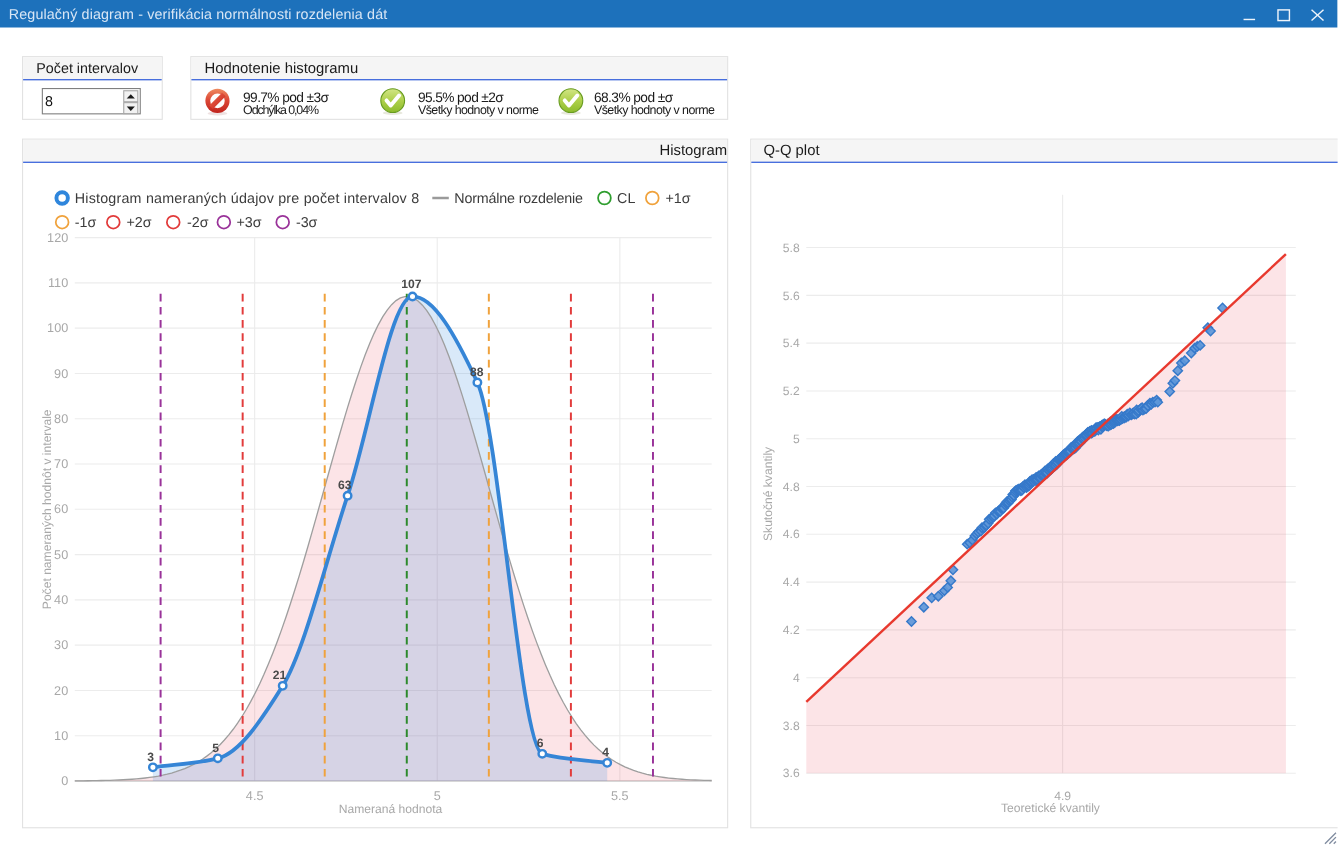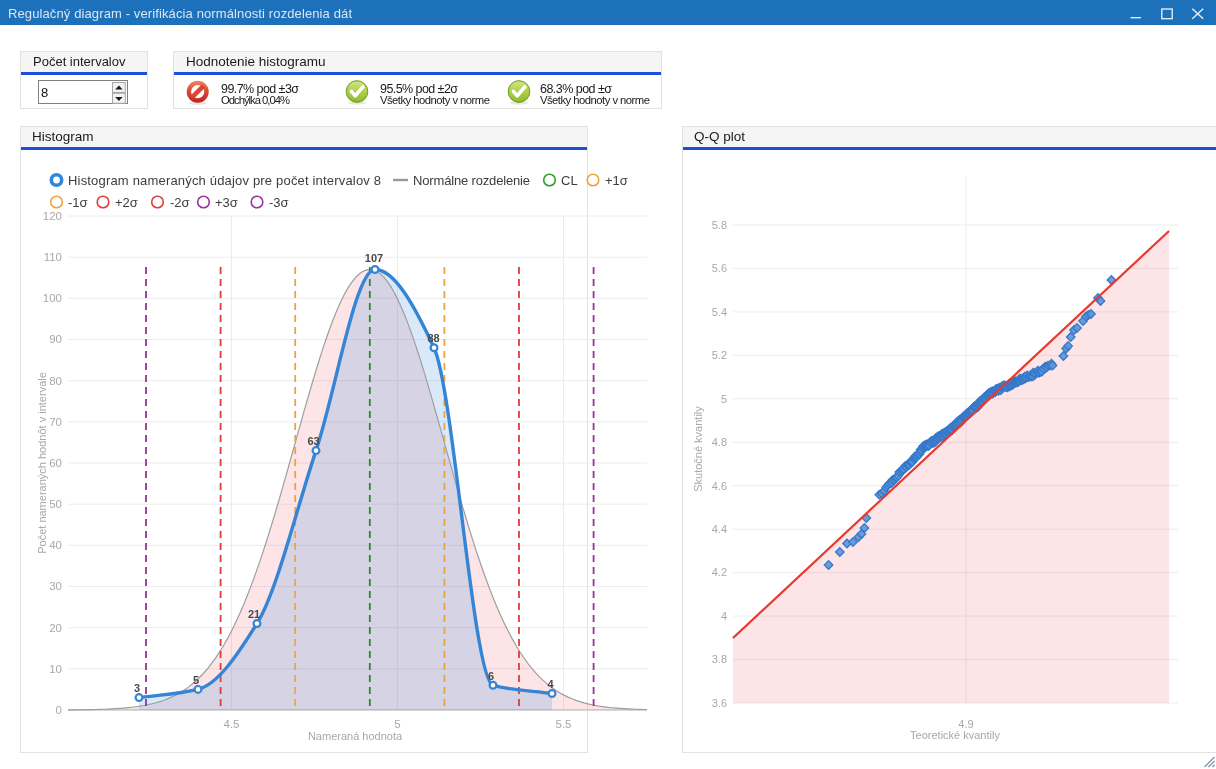--- a/index.html
+++ b/index.html
@@ -1,17 +1,17 @@
 <!DOCTYPE html>
 <html><head><meta charset="utf-8"><style>
 html,body{margin:0;padding:0;}
 body{width:1216px;height:769px;background:#fff;font-family:"Liberation Sans",sans-serif;overflow:hidden;position:relative;}
 .titlebar{position:absolute;left:0;top:0;width:1216px;height:25px;background:#1d71bb;}
 .panel{position:absolute;background:#fff;border:1px solid #e2e2e2;box-sizing:border-box;}
-.cap{height:20px;background:#f5f5f5;border-bottom:3px solid #1d4ed8;font-size:13.5px;color:#1a1a1a;line-height:20px;}
+.cap{height:20px;background:#f5f5f5;border-bottom:1px solid #1d4ed8;font-size:13.5px;color:#1a1a1a;line-height:20px;}
 svg text{font-family:"Liberation Sans",sans-serif;}
 .tick{font-size:11px;fill:#a8a8a8;}
 .tickh{font-size:11.5px;fill:#a8a8a8;}
 .atitle{font-size:11px;fill:#a8a8a8;}
 .leg text{font-size:13px;fill:#3c3c3c;}
 .dlab{font-size:11px;font-weight:bold;fill:#4a4a4a;}
 </style></head>
 <body>
 <div class="titlebar"></div>
 <svg style="position:absolute;left:0;top:0" width="1216" height="769" viewBox="0 0 1216 769">
@@ -89,21 +89,21 @@
   <g fill="#1a1a1a">
     <text x="221" y="93" font-size="12.5" textLength="78">99.7% pod ±3σ</text>
     <text x="221" y="104" font-size="11.3" textLength="69">Odchýlka 0,04%</text>
     <text x="380" y="93" font-size="12.5" textLength="78">95.5% pod ±2σ</text>
     <text x="380" y="104" font-size="11.3" textLength="110">Všetky hodnoty v norme</text>
     <text x="540" y="93" font-size="12.5" textLength="72">68.3% pod ±σ</text>
     <text x="540" y="104" font-size="11.3" textLength="110">Všetky hodnoty v norme</text>
   </g>
 </svg>
 
-<div class="panel" style="left:20px;top:126px;width:568px;height:627px;">
+<div class="panel" style="left:20px;top:126px;width:642px;height:627px;text-align:right;">
   <div class="cap" style="padding-left:11px;">Histogram</div>
 </div>
 <svg style="position:absolute;left:21px;top:147px" width="640" height="605" viewBox="21 147 640 605">
   <g stroke="#ececec" stroke-width="1">
       <line x1="68" x2="647" y1="710.0" y2="710.0"></line>
       <line x1="68" x2="647" y1="668.8" y2="668.8"></line>
       <line x1="68" x2="647" y1="627.7" y2="627.7"></line>
       <line x1="68" x2="647" y1="586.5" y2="586.5"></line>
       <line x1="68" x2="647" y1="545.3" y2="545.3"></line>
       <line x1="68" x2="647" y1="504.2" y2="504.2"></line>

